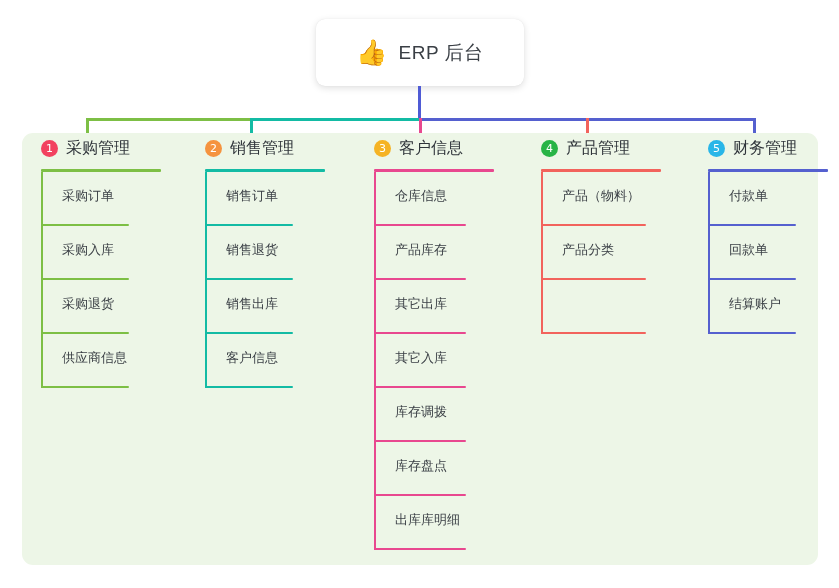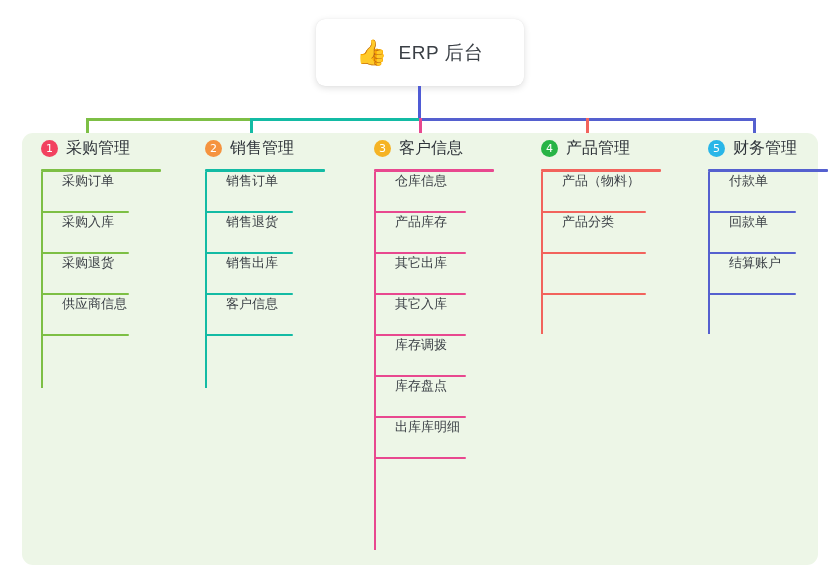--- a/index.html
+++ b/index.html
@@ -105,24 +105,24 @@
     margin-top: 0;
   }
   .spine {
     position: absolute;
     left: 16px;
     top: 0;
     width: 2px;
   }
   .leaf {
     position: relative;
-    height: 41px;
+    height: 54px;
     box-sizing: border-box;
     display: flex;
-    align-items: flex-start;
+    align-items: center;
   }
   .leaf .leaf-label {
     position: relative;
     font-size: 13px;
     color: #3a3f45;
     white-space: nowrap;
     padding: 0 0 6px 37px;
   }
   .leaf .leaf-rule {
     position: absolute;

